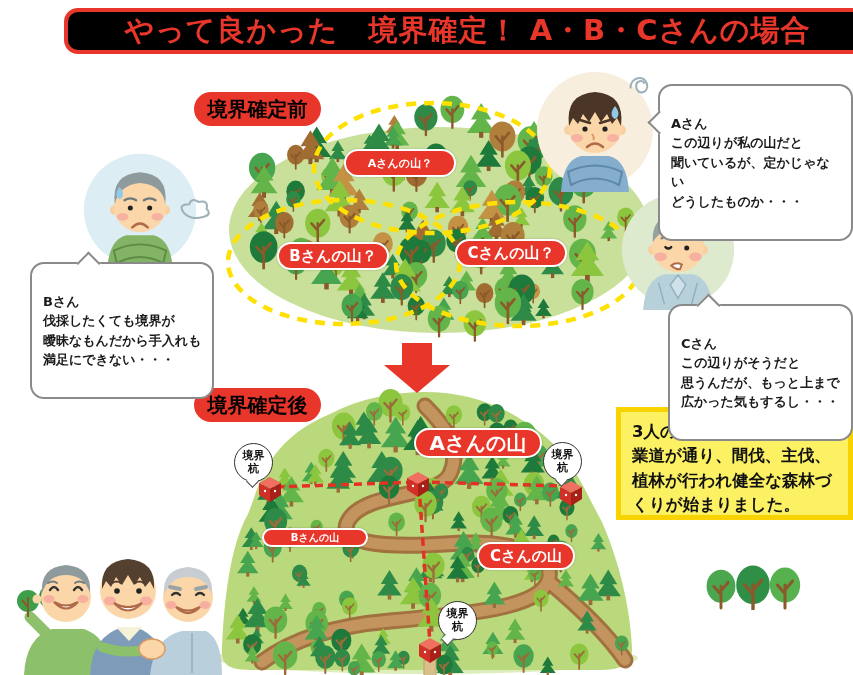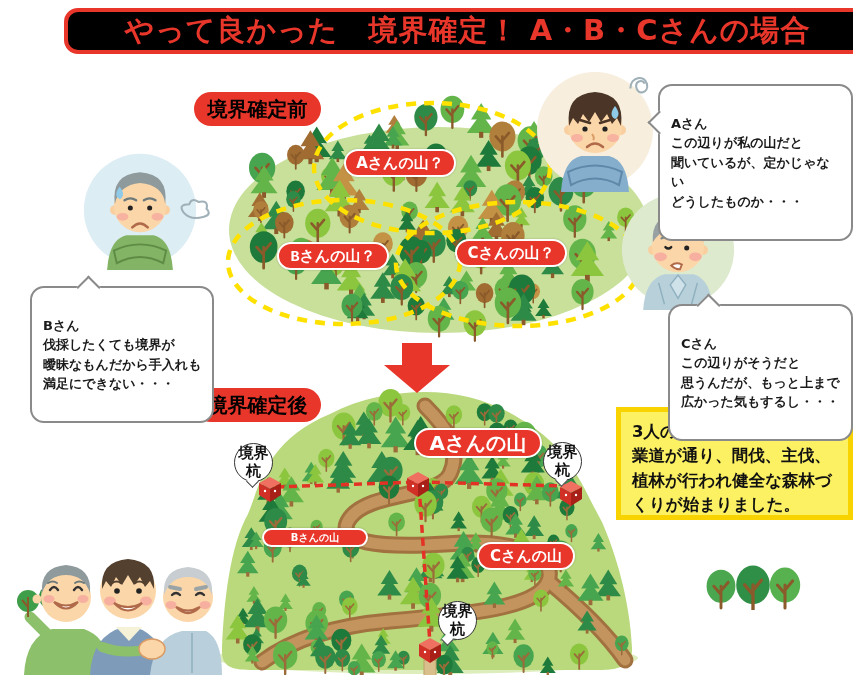--- a/index.html
+++ b/index.html
@@ -24,21 +24,21 @@
   .tail{position:absolute;width:15px;height:15px;background:#fff;transform:rotate(45deg);}
   .tail-left{left:-9px;top:28px;border-left:2px solid #8a8a8a;border-bottom:2px solid #8a8a8a;}
   .tail-up{top:-9px;border-left:2px solid #8a8a8a;border-top:2px solid #8a8a8a;}
   .tail-down{bottom:-9px;border-right:2px solid #8a8a8a;border-bottom:2px solid #8a8a8a;}
 
   .portrait{position:absolute;z-index:5;}
   .deco{position:absolute;z-index:6;}
 
   .stake{position:absolute;width:37px;height:37px;border-radius:50%;background:#fff;
     border:1.5px solid #333;display:flex;align-items:center;justify-content:center;text-align:center;
-    font-size:15px;font-weight:bold;line-height:1.15;white-space:pre-line;color:#111;z-index:6;}
+    font-size:11px;font-weight:bold;line-height:1.15;white-space:pre-line;color:#111;z-index:6;}
   .stake-tail{position:absolute;width:8px;height:8px;background:#fff;transform:rotate(45deg);
     border-right:1.5px solid #333;border-bottom:1.5px solid #333;bottom:-5px;left:13px;}
 
   .info-box{position:absolute;left:616px;top:407px;width:237px;height:113px;box-sizing:border-box;
     background:var(--info-bg,#fcf063);border:5px solid var(--info-border,#f8d300);
     padding:8px 11px;font-size:16.5px;font-weight:bold;line-height:1.48;color:#111;z-index:7;}
 
   .illus{position:absolute;z-index:1;}
 </style>
 </head>
@@ -326,22 +326,22 @@
         <ellipse cx="252.88983197225264" cy="233.31057713049748" rx="11.30472065769136" ry="13.000428756345064" fill="#8cc63f"></ellipse>
         <path d="M 252.88983197225264 250.8545680348231 L 252.88983197225264 233.31057713049748 M 252.88983197225264 239.81079150867 L 247.23747164340696 233.31057713049748 M 252.88983197225264 236.98461134424718 L 258.54219230109834 230.20177894963237" stroke="#8a5a2b" stroke-width="2.260944131538272" fill="none" stroke-linecap="round"></path>
       </g>
     <g fill="none" stroke="#ffe100" stroke-width="4.5" stroke-dasharray="10 8">
       <ellipse cx="210" cy="78" rx="118" ry="65"></ellipse>
       <ellipse cx="122" cy="172" rx="116" ry="62"></ellipse>
       <ellipse cx="296" cy="174" rx="122" ry="62"></ellipse>
     </g>
   </svg>
 
-  <div class="area-label" style="left:344px;top:149px;width:112px;height:28px;font-size:15px;">Aさんの山？</div>
-  <div class="area-label" style="left:277px;top:242px;width:112px;height:28px;font-size:15px;font-family:Liberation Mono, monospace;">Bさんの山？</div>
+  <div class="area-label" style="left:344px;top:149px;width:112px;height:28px;font-size:11px;">Aさんの山？</div>
+  <div class="area-label" style="left:277px;top:242px;width:112px;height:28px;font-size:15px;">Bさんの山？</div>
   <div class="area-label" style="left:455px;top:239px;width:112px;height:28px;font-size:15px;">Cさんの山？</div>
 
   <svg class="portrait" style="left:533px;top:68px;" width="124" height="124" viewBox="0 0 120 124">
     <circle cx="60" cy="62" r="58" fill="#f7eedd"></circle>
     <path d="M26 124 Q28 92 46 88 L74 88 Q92 92 94 124 Z" fill="#85aecd"></path>
     <path d="M33 104 Q60 91 87 104 L84 117 Q60 104 36 117 Z" fill="#85aecd" stroke="#5f88a8" stroke-width="2"></path>
     <circle cx="34" cy="62" r="5" fill="#f9cf9f"></circle>
       <circle cx="86" cy="62" r="5" fill="#f9cf9f"></circle>
     <circle cx="60" cy="58" r="27" fill="#fbd6a8"></circle>
     <path d="M34 58 Q30 26 60 24 Q90 26 86 58 L82 50 L77 56 L72 46 L66 54 L60 44 L54 54 L48 46 L43 56 L38 50 Z" fill="#4a3526"></path>
@@ -377,21 +377,21 @@
     <circle cx="50" cy="60" r="2.6" fill="#222"></circle>
       <circle cx="70" cy="60" r="2.6" fill="#222"></circle>
     <ellipse cx="42" cy="69" rx="6" ry="4" fill="#f6a69e" opacity=".75"></ellipse>
     <ellipse cx="78" cy="69" rx="6" ry="4" fill="#f6a69e" opacity=".75"></ellipse>
     <path d="M52 80 Q60 72 68 80" stroke="#b06a4a" stroke-width="2.6" fill="none" stroke-linecap="round"></path>
     <path d="M39 38 q7 9 0 13 q-7 -4 0 -13" fill="#8fcbe8"></path>
   </svg>
   <svg class="deco" style="left:180px;top:198px;" width="30" height="24" viewBox="0 0 26 20">
     <path d="M3 12 q-5 -7 5 -7 q2 -6 8 -2 q9 -2 7 6 q5 5 -3 7 q-11 3 -17 -4" stroke="#9fb0b8" stroke-width="1.8" fill="none"></path>
   </svg>
-  <div class="bubble" style="left:30px;top:262px;margin-top:24px;">
+  <div class="bubble" style="left:30px;top:262px;">
     <span>Bさん
 伐採したくても境界が
 曖昧なもんだから手入れも
 満足にできない・・・</span>
     <span class="tail tail-up" style="left:48px;"></span>
   </div>
 
   <svg class="portrait" style="left:618px;top:190px;" width="120" height="120" viewBox="0 0 120 124">
     <circle cx="60" cy="62" r="58" fill="#deeacd"></circle>
     <path d="M24 124 Q26 92 46 87 L76 87 Q94 92 96 124 Z" fill="#b7d0da"></path>

